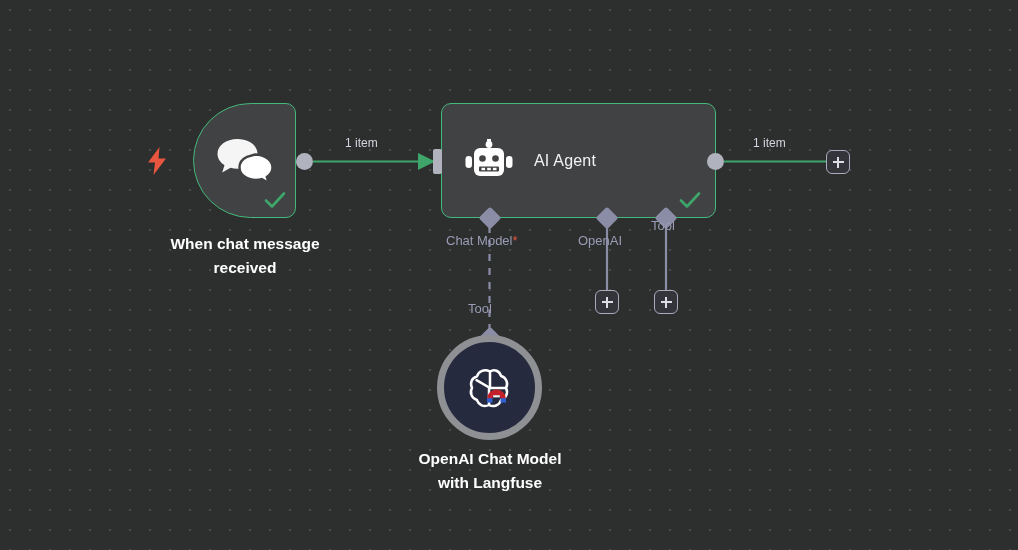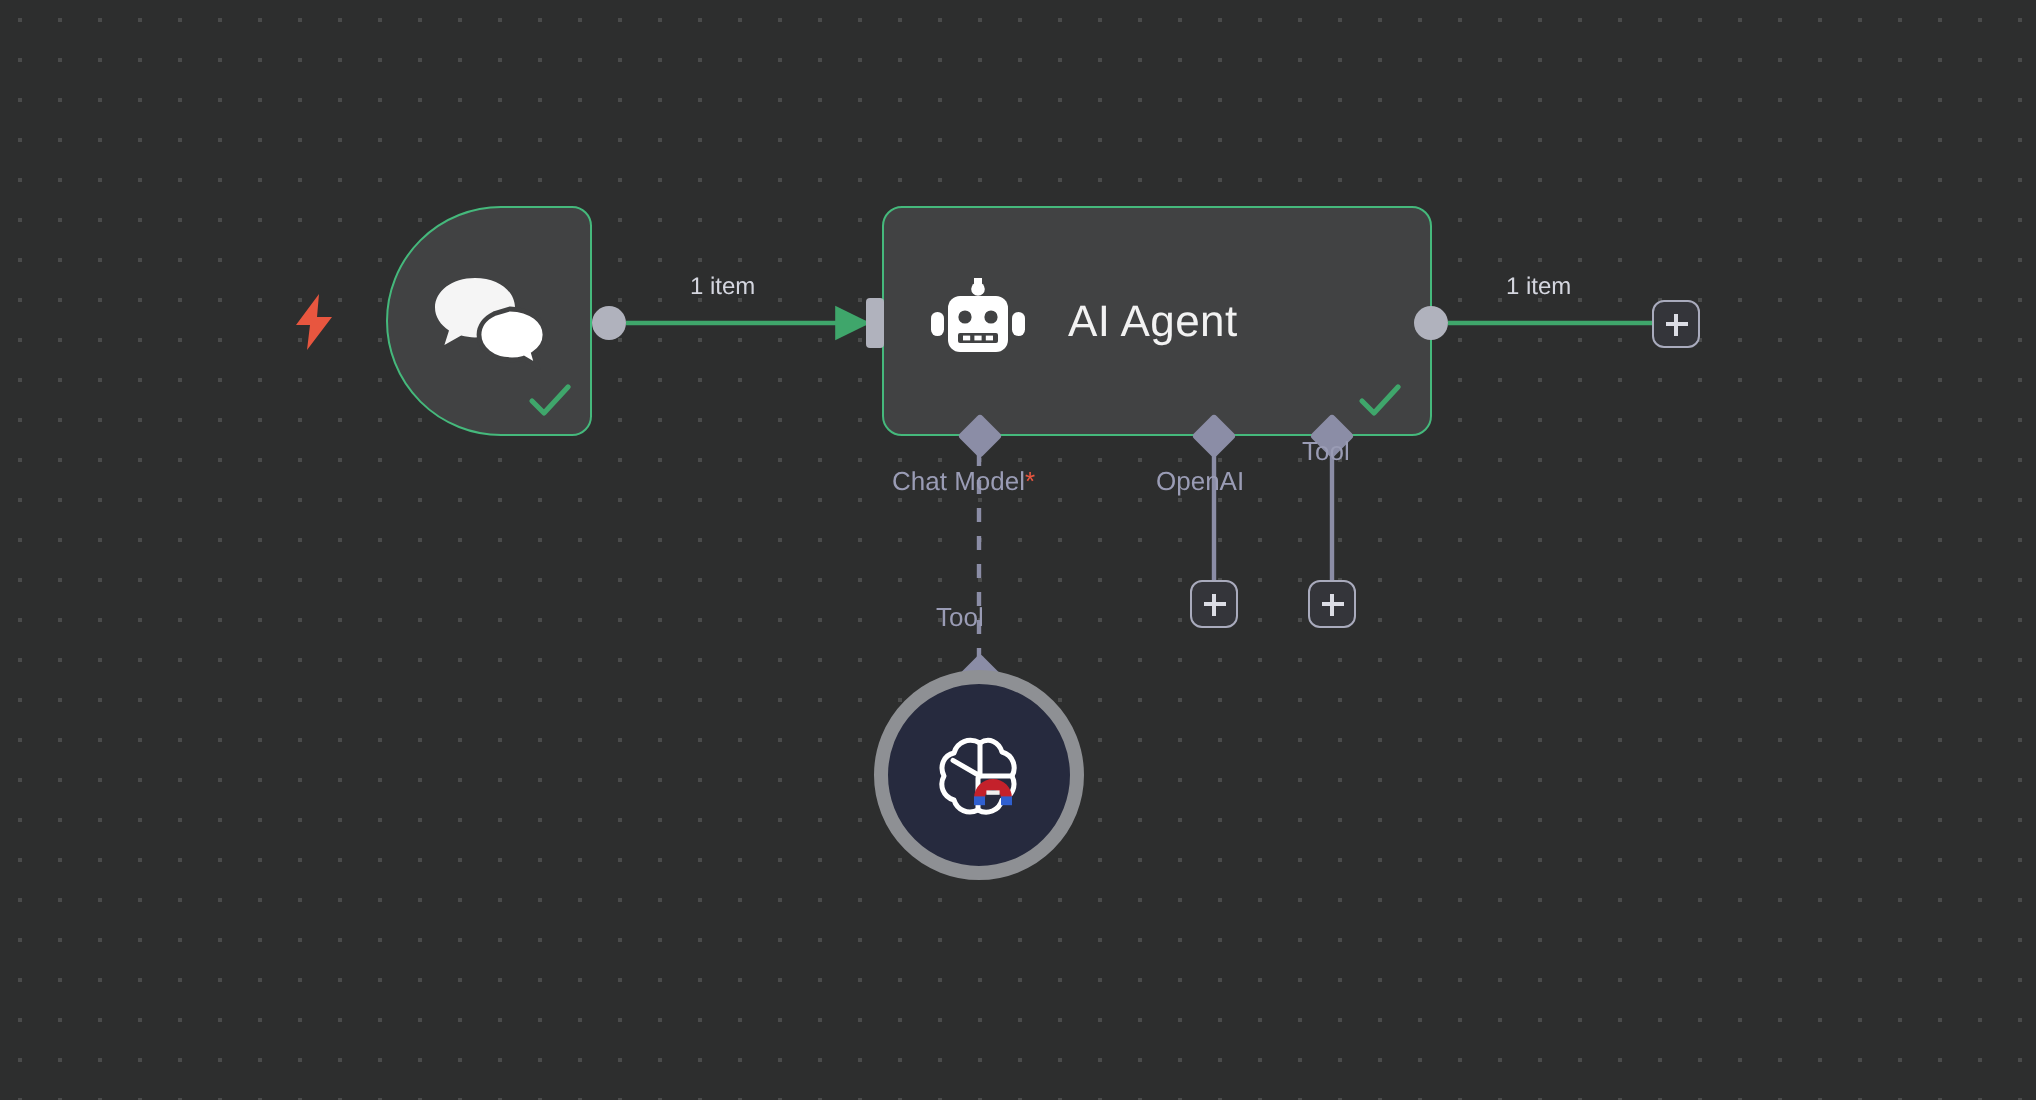--- a/index.html
+++ b/index.html
@@ -47,21 +47,21 @@
     background: #414243;
     border: 1.4px solid #45b97c;
     border-radius: 10px;
     display: flex; align-items: center;
     padding-left: 22px;
     gap: 20px;
   }
   .agent-node .robot-icon { width: 50px; height: 44px; flex: none; }
   .agent-title {
     color: #f2f2f2;
-    font-size: 22px;
+    font-size: 16px;
     letter-spacing: .2px;
     white-space: nowrap;
   }
 
   
   .node-check { position: absolute; width: 22px; height: 18px; }
 
   
   .out-dot {
     position: absolute;
@@ -178,20 +178,22 @@
     </span>
     <span class="node-check" style="right:9px; bottom:8px;">
       <svg viewBox="0 0 22 18" width="22" height="18" xmlns="http://www.w3.org/2000/svg">
         <path d="M2 9.5 L8 15.5 L20 2.5" fill="none" stroke="#3fa66b" stroke-width="2.6" stroke-linecap="round" stroke-linejoin="round"></path>
       </svg>
     </span>
   </div>
 
   <div class="out-dot" style="left:296px; top:153px;"></div>
 
+  <div class="node-label" style="left:140px; top:232px; width:210px;">When chat message
+received</div>
 
   <div class="edge-label" style="left:345px; top:136px;">1 item</div>
 
   <div class="agent-node">
     <span class="robot-icon">
       <svg viewBox="0 0 50 44" width="50" height="44" xmlns="http://www.w3.org/2000/svg">
         <rect x="23" y="0" width="4" height="7" fill="#ffffff"></rect>
         <circle cx="25" cy="5.5" r="3.4" fill="#ffffff"></circle>
         <rect x="10" y="9" width="30" height="28" rx="6" fill="#ffffff"></rect>
         <rect x="1.5" y="17" width="6.5" height="12" rx="3.2" fill="#ffffff"></rect>
@@ -254,14 +256,16 @@
         <g transform="translate(21,26)">
           <path d="M1 10 A9.5 9.5 0 0 1 20 10 L14.5 10 A4 4 0 0 0 6.5 10 Z" fill="#c4212b"></path>
           <rect x="1" y="9.2" width="5.5" height="4.4" fill="#2f5fd0"></rect>
           <rect x="14.5" y="9.2" width="5.5" height="4.4" fill="#2f5fd0"></rect>
           <rect x="7.2" y="6.2" width="6.6" height="2.2" fill="#f0f0f0"></rect>
         </g>
       </svg>
     </span>
   </div>
 
+  <div class="node-label" style="left:375px; top:447px; width:230px;">OpenAI Chat Model
+with Langfuse</div>
 
 </div>
 
 </body></html>

